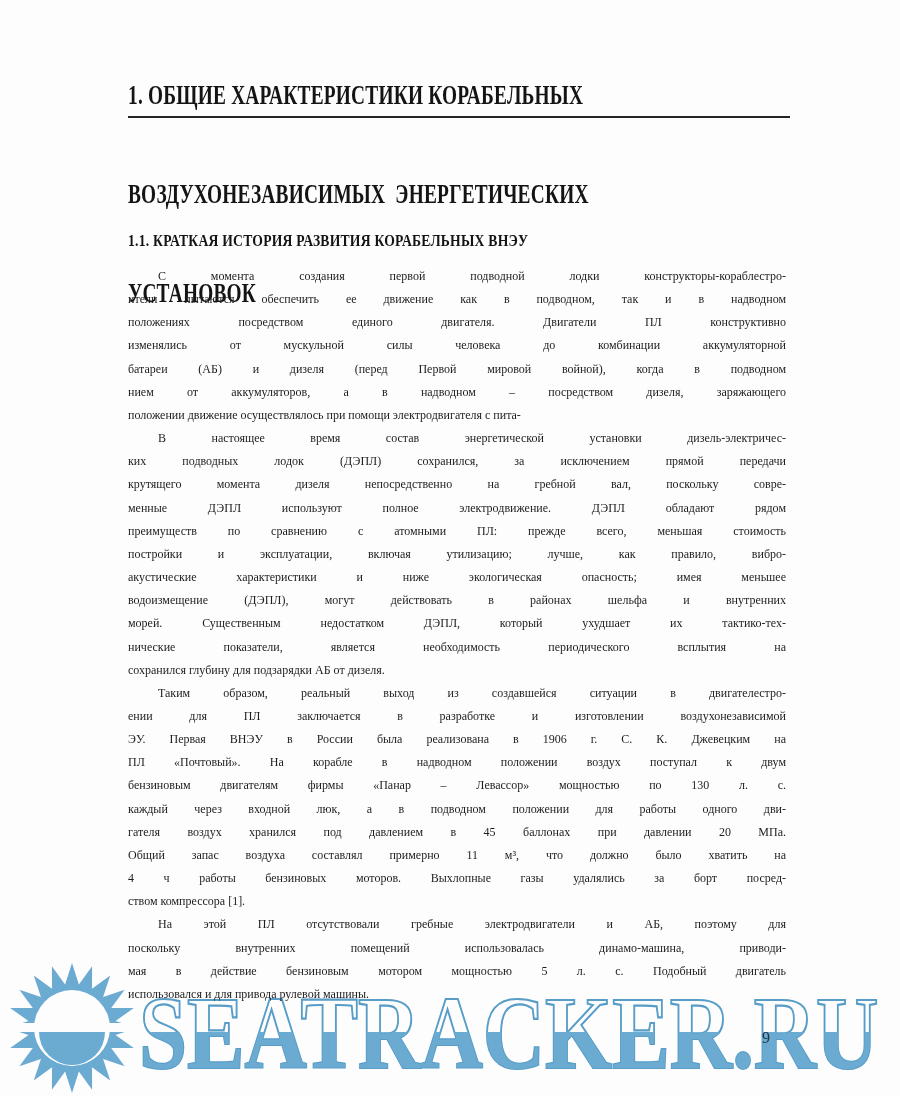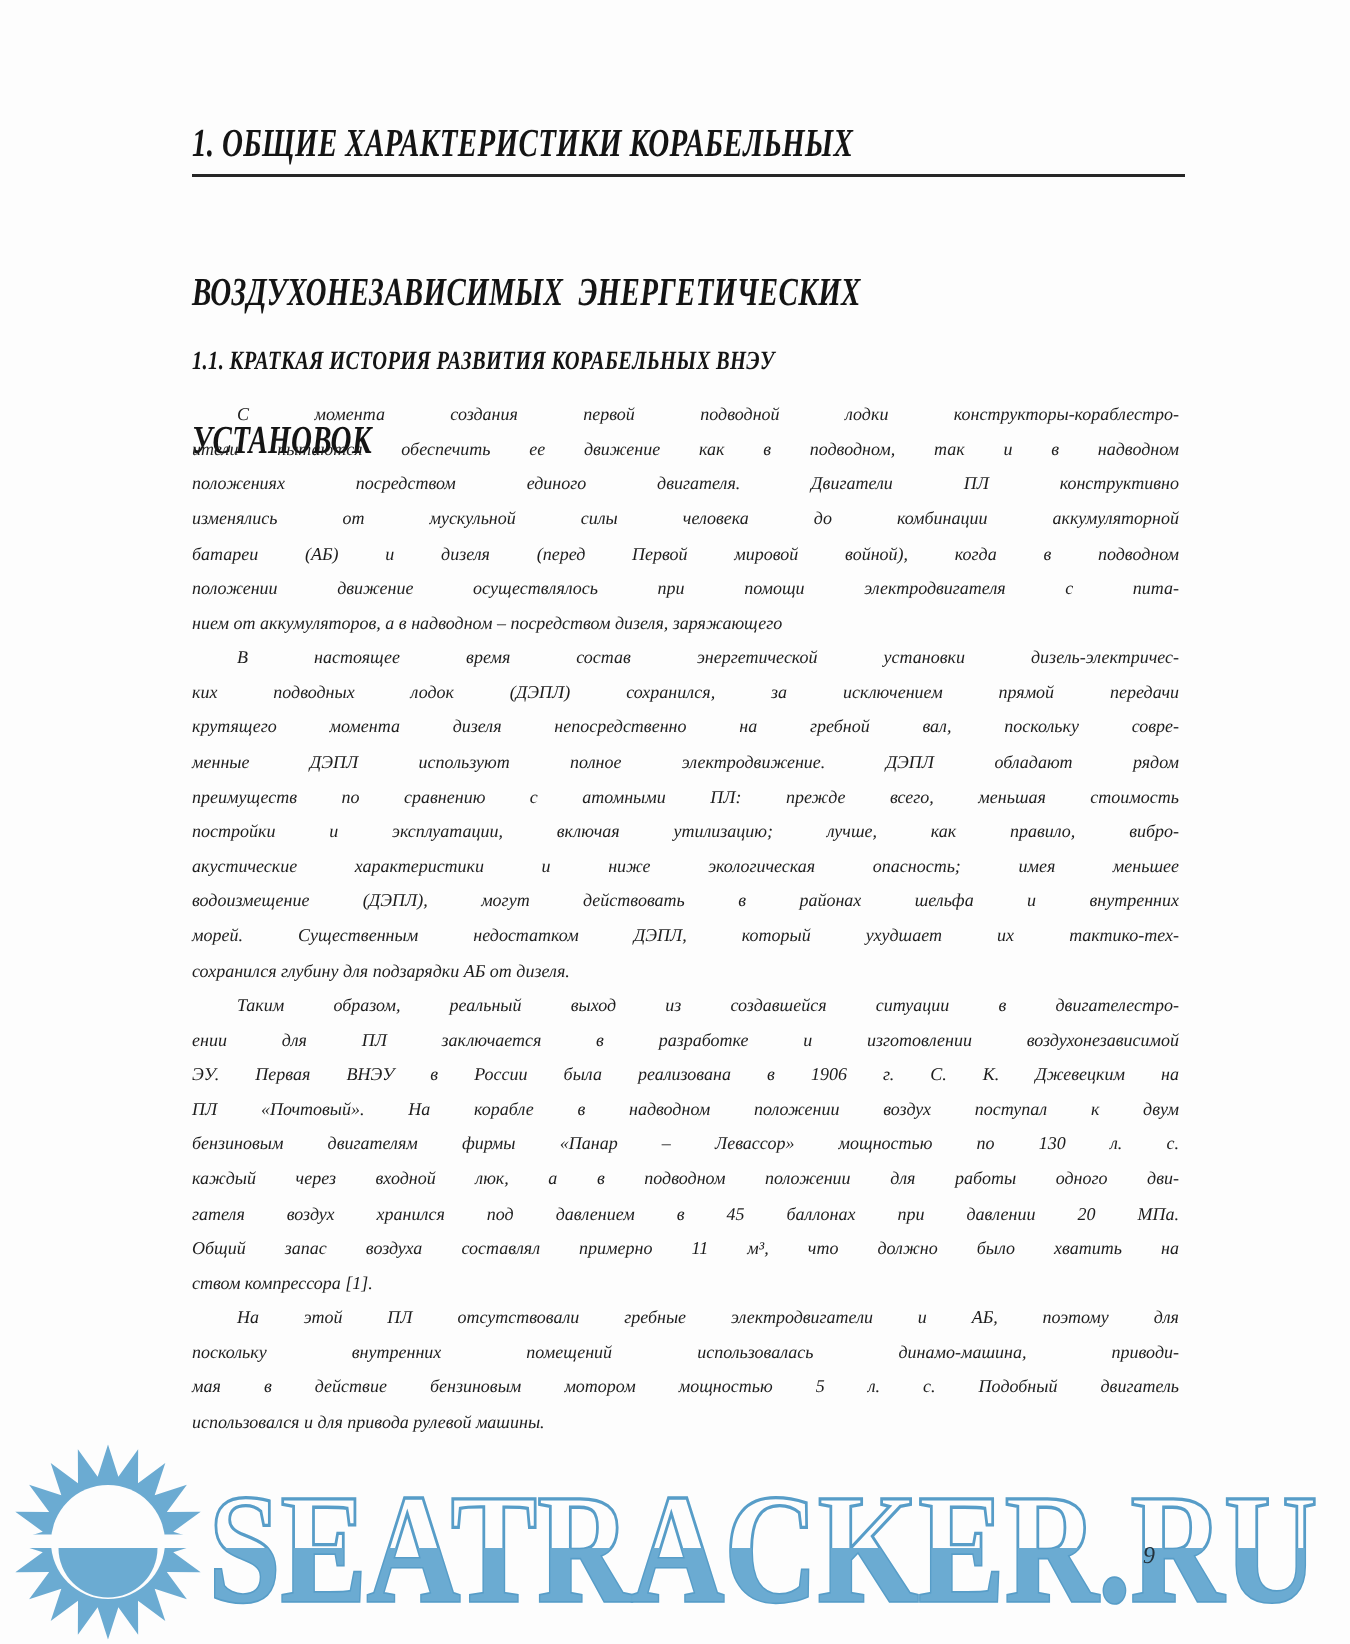--- a/index.html
+++ b/index.html
@@ -15,21 +15,21 @@
     position:absolute; left:139px; top:981px;
     font-size:104px; line-height:104px; font-weight:bold;
     white-space:pre; transform:scaleX(0.83); transform-origin:left top;
     font-family:"Liberation Serif", serif;
   }
   .wm-outline { color:transparent; -webkit-text-stroke:2.2px #579dc8; }
   .wm-fill    { color:#6babd2; clip-path:inset(49% 0 0 0); }
   .sun-logo   { position:absolute; left:2px; top:958px; width:140px; height:140px; }
 
   
-  .content-layer { position:absolute; inset:0; z-index:2;font-style:italic; }
+  .content-layer { position:absolute; inset:0; z-index:2; }
 
   .doc-title {
     position:absolute; left:128px; top:13px;
     font-size:26.5px; line-height:33px; font-weight:bold; color:#141414;
     transform:scaleX(0.73); transform-origin:left top;
     white-space:pre; letter-spacing:0.3px;
   }
   .title-rule {
     position:absolute; left:128px; top:116px; width:662px; height:2px;
     background:#262626;
@@ -83,44 +83,46 @@
 
     <div class="section-heading">1.1. КРАТКАЯ ИСТОРИЯ РАЗВИТИЯ КОРАБЕЛЬНЫХ ВНЭУ</div>
 
     <div class="body-text">
         <div class="para">
           <div class="line">С момента создания первой подводной лодки конструкторы-кораблестро-</div>
           <div class="line">ители пытаются обеспечить ее движение как в подводном, так и в надводном</div>
           <div class="line">положениях посредством единого двигателя. Двигатели ПЛ конструктивно</div>
           <div class="line">изменялись от мускульной силы человека до комбинации аккумуляторной</div>
           <div class="line">батареи (АБ) и дизеля (перед Первой мировой войной), когда в подводном</div>
+          <div class="line">нием от аккумуляторов, а в надводном – посредством дизеля, заряжающего</div>
           <div class="line">положении движение осуществлялось при помощи электродвигателя с пита-</div>
-          <div class="line">нием от аккумуляторов, а в надводном – посредством дизеля, заряжающего</div>
         </div>
         <div class="para">
           <div class="line">В настоящее время состав энергетической установки дизель-электричес-</div>
           <div class="line">ких подводных лодок (ДЭПЛ) сохранился, за исключением прямой передачи</div>
           <div class="line">крутящего момента дизеля непосредственно на гребной вал, поскольку совре-</div>
           <div class="line">менные ДЭПЛ используют полное электродвижение. ДЭПЛ обладают рядом</div>
           <div class="line">преимуществ по сравнению с атомными ПЛ: прежде всего, меньшая стоимость</div>
           <div class="line">постройки и эксплуатации, включая утилизацию; лучше, как правило, вибро-</div>
           <div class="line">акустические характеристики и ниже экологическая опасность; имея меньшее</div>
           <div class="line">водоизмещение (ДЭПЛ), могут действовать в районах шельфа и внутренних</div>
           <div class="line">морей. Существенным недостатком ДЭПЛ, который ухудшает их тактико-тех-</div>
+          <div class="line">нические показатели, является необходимость периодического всплытия на</div>
           <div class="line">сохранился глубину для подзарядки АБ от дизеля.</div>
         </div>
         <div class="para">
           <div class="line">Таким образом, реальный выход из создавшейся ситуации в двигателестро-</div>
           <div class="line">ении для ПЛ заключается в разработке и изготовлении воздухонезависимой</div>
           <div class="line">ЭУ. Первая ВНЭУ в России была реализована в 1906 г. С. К. Джевецким на</div>
           <div class="line">ПЛ «Почтовый». На корабле в надводном положении воздух поступал к двум</div>
           <div class="line">бензиновым двигателям фирмы «Панар – Левассор» мощностью по 130 л. с.</div>
           <div class="line">каждый через входной люк, а в подводном положении для работы одного дви-</div>
           <div class="line">гателя воздух хранился под давлением в 45 баллонах при давлении 20 МПа.</div>
           <div class="line">Общий запас воздуха составлял примерно 11 м³, что должно было хватить на</div>
+          <div class="line">4 ч работы бензиновых моторов. Выхлопные газы удалялись за борт посред-</div>
           <div class="line">ством компрессора [1].</div>
         </div>
         <div class="para">
           <div class="line">На этой ПЛ отсутствовали гребные электродвигатели и АБ, поэтому для</div>
           <div class="line">поскольку внутренних помещений использовалась динамо-машина, приводи-</div>
           <div class="line">мая в действие бензиновым мотором мощностью 5 л. с. Подобный двигатель</div>
           <div class="line">использовался и для привода рулевой машины.</div>
         </div>
       </div>
 

